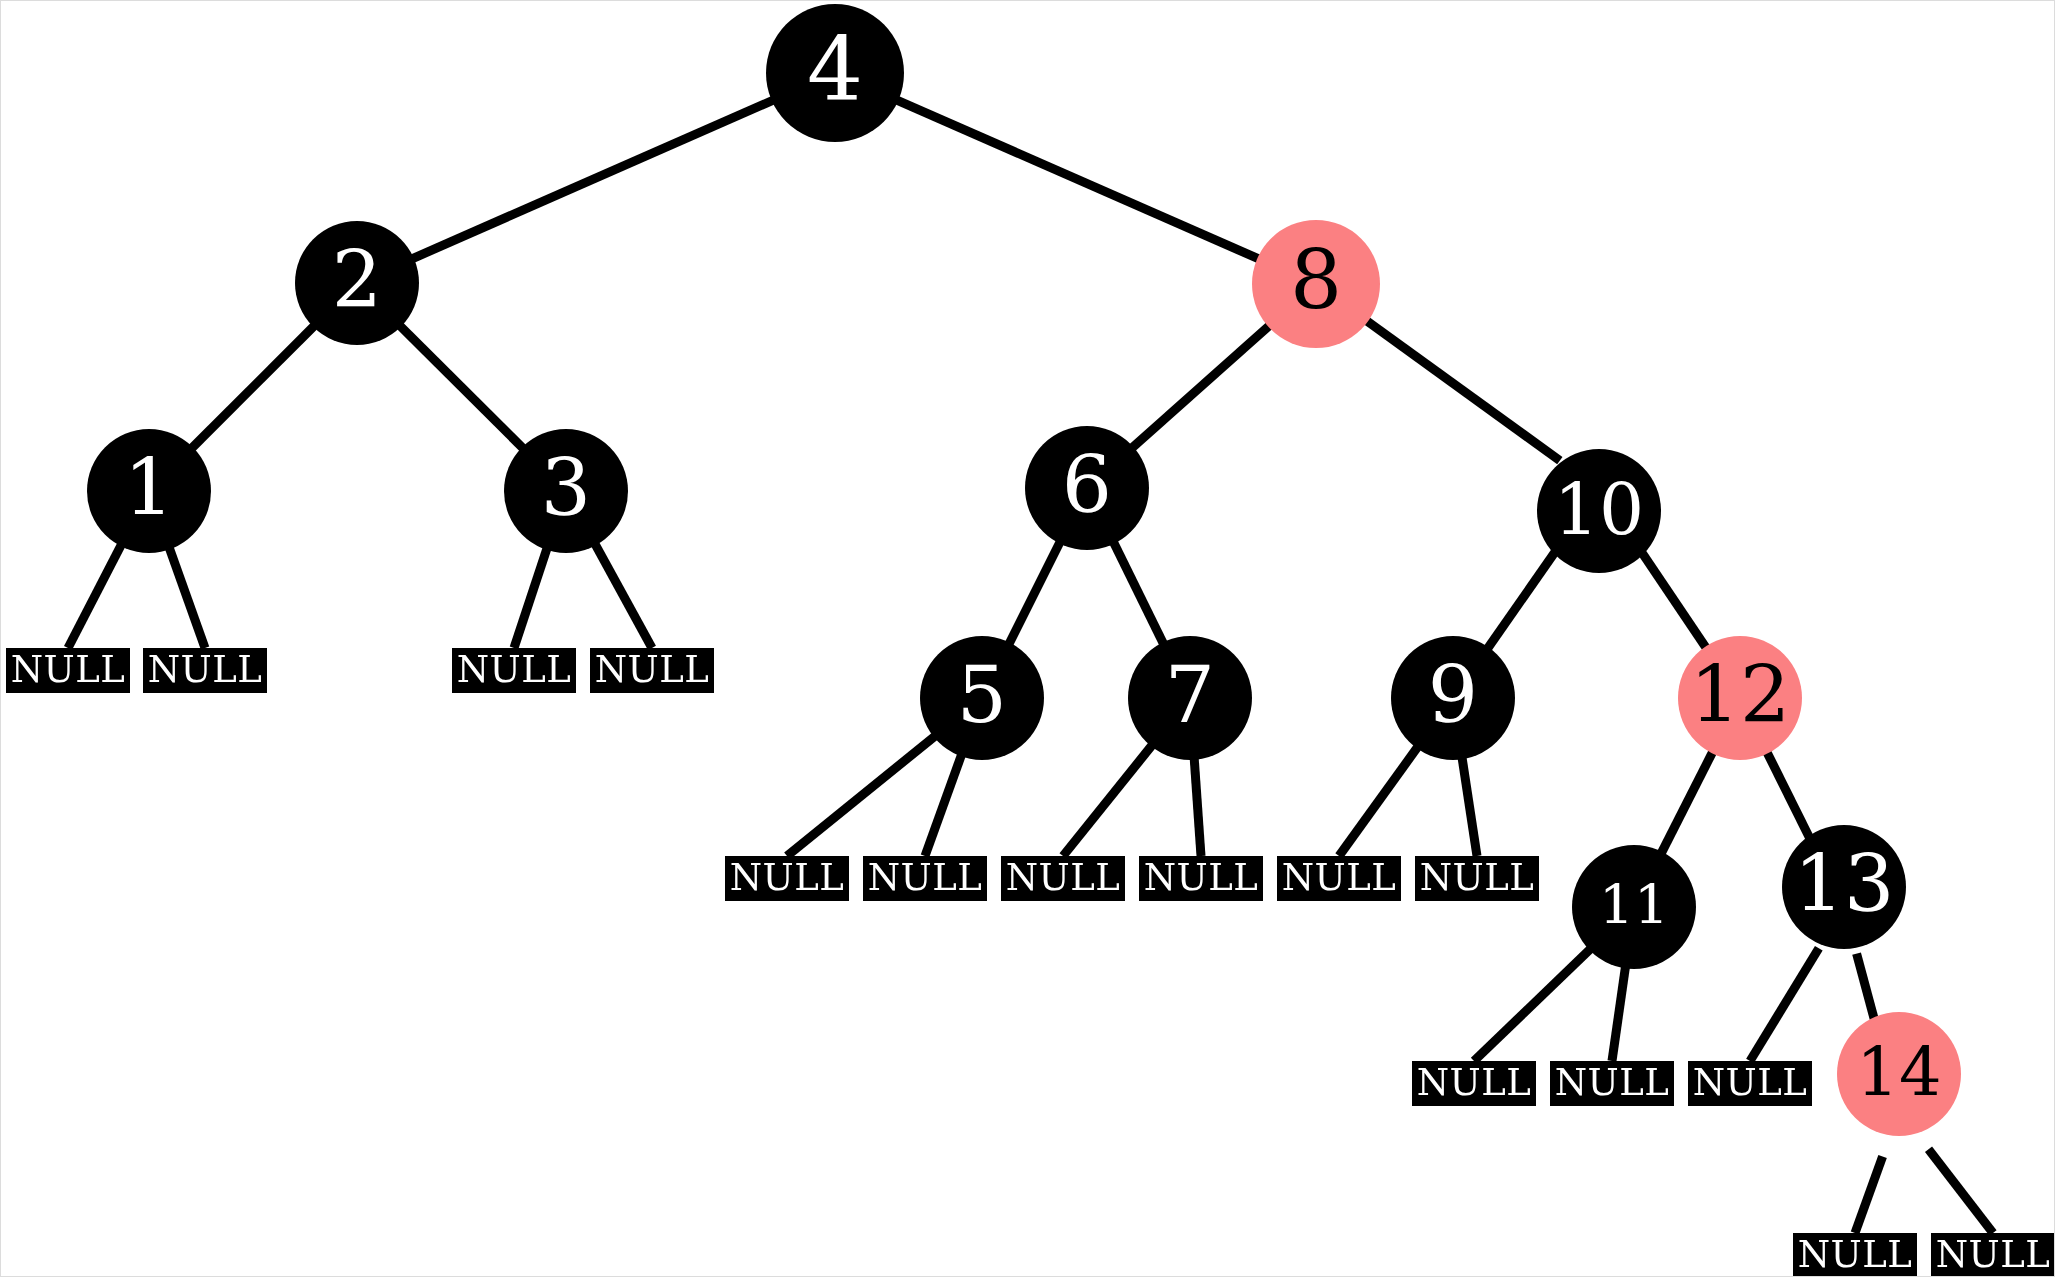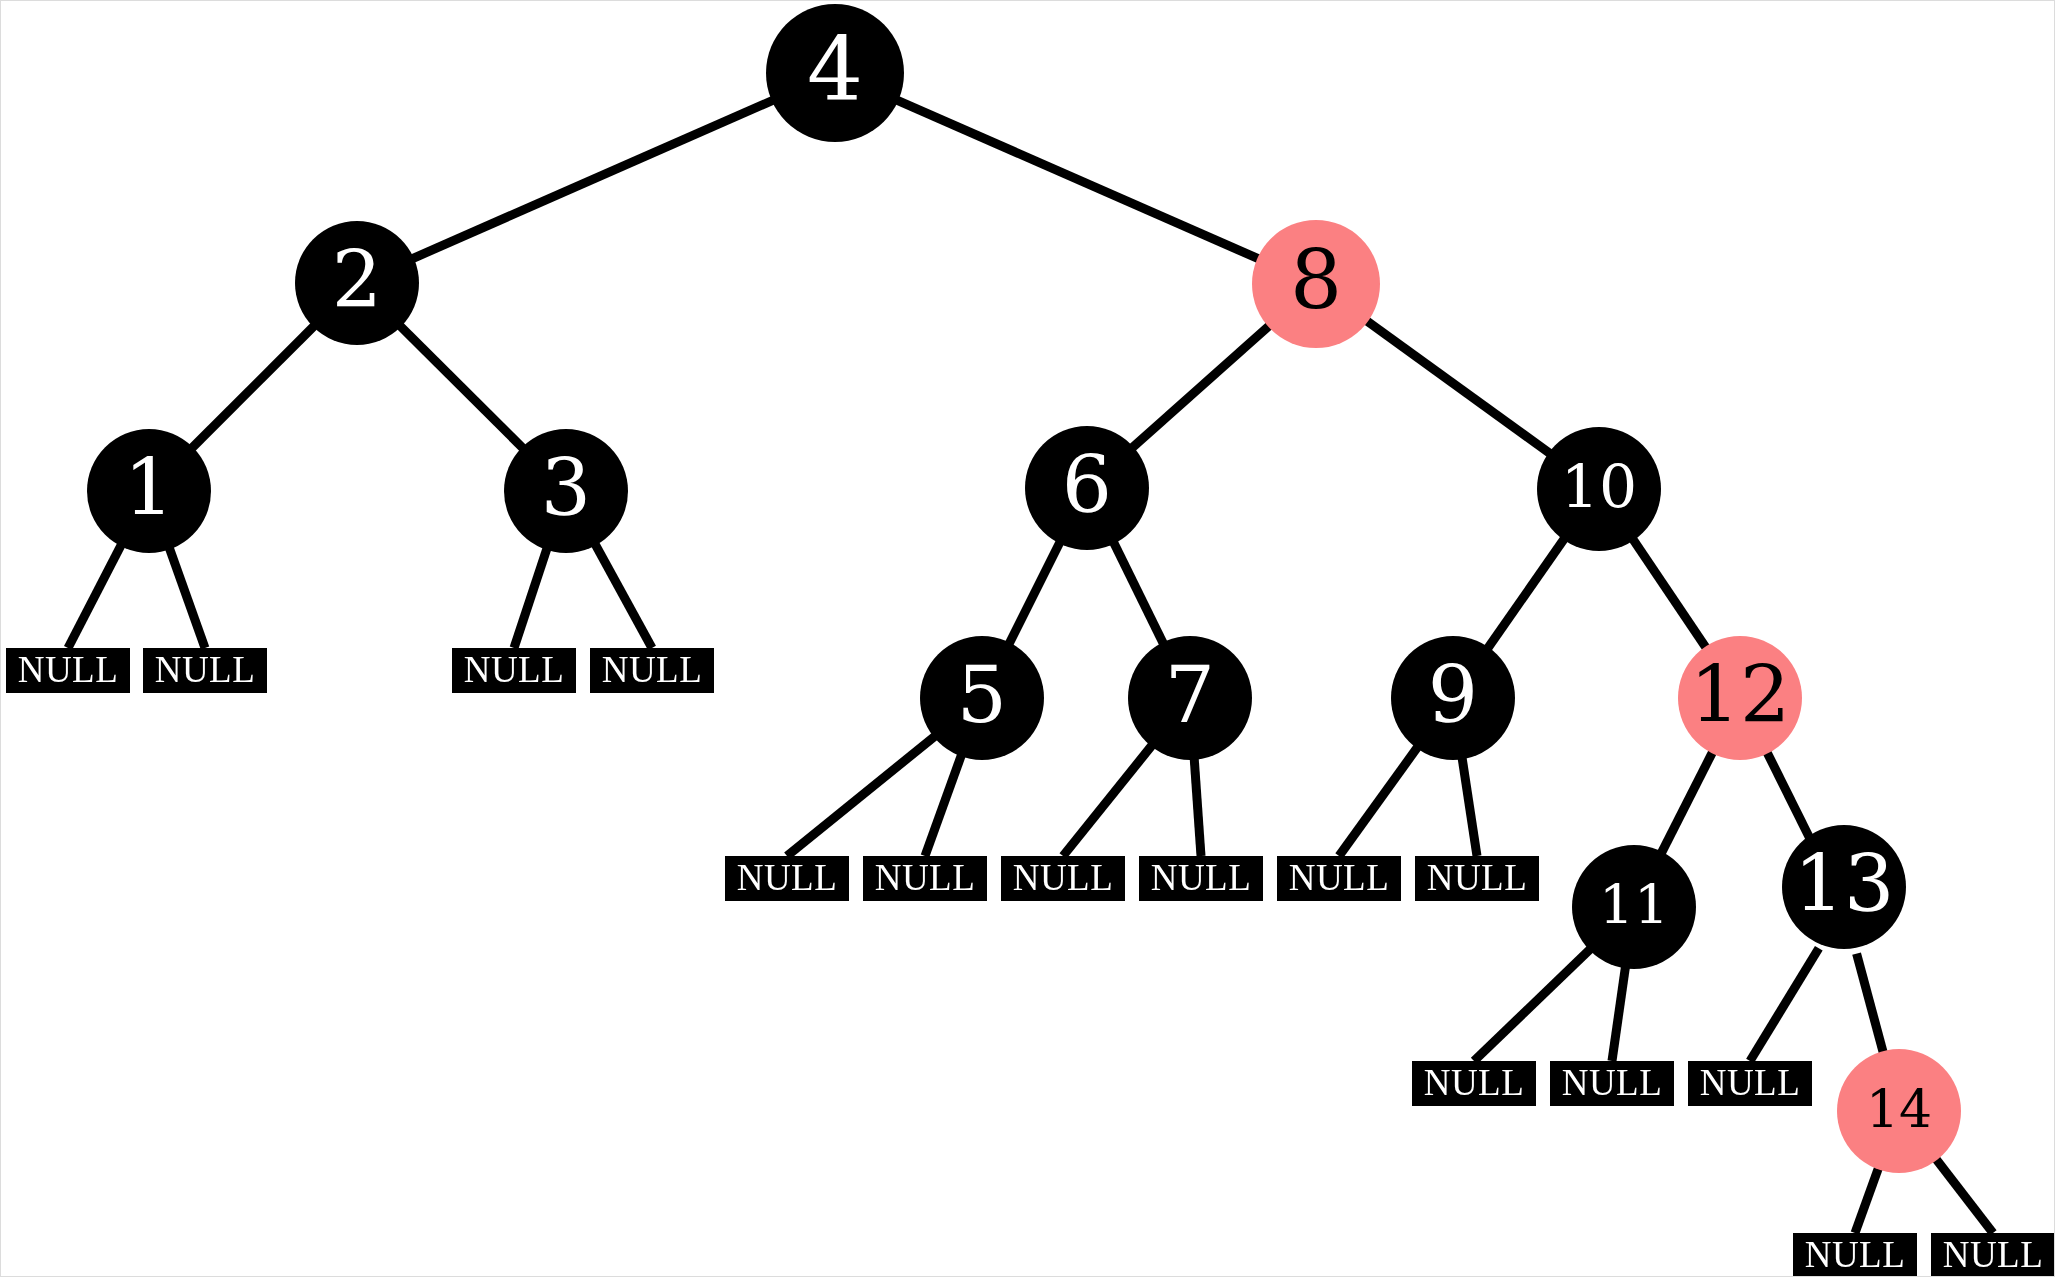--- a/index.html
+++ b/index.html
@@ -60,21 +60,20 @@
     justify-content: center;
     box-sizing: border-box;
     line-height: 1;
     letter-spacing: 0.5px;
     user-select: none;
   }
   .nullbox-label {
     display: block;
     line-height: 1;
     transform: translateY(-0.02em);
-    font-family: Liberation Serif, serif;
   }
 </style>
 </head>
 <body>
 
 <div id="canvas" style="width: 2055px; height: 1277px; background: rgb(255, 255, 255); border-color: rgb(220, 220, 220);">
   <svg id="edges" viewBox="0 0 2055 1277" xmlns="http://www.w3.org/2000/svg" style="width: 2055px; height: 1277px;">
       <line x1="784.7255926012857" y1="93.64775220445605" x2="400.275554474207" y2="262.5483965699091" stroke="#000000" stroke-width="9" stroke-linecap="butt"></line>
       <line x1="883.2863988150523" y1="93.62043690223706" x2="1269.2850793599516" y2="262.946261424012" stroke="#000000" stroke-width="9" stroke-linecap="butt"></line>
       <line x1="321.80431606181855" y1="316.19568393818145" x2="182.19568393818145" y2="455.80431606181855" stroke="#000000" stroke-width="9" stroke-linecap="butt"></line>
@@ -116,42 +115,42 @@
       </div>
       <div class="node node-black" style="left: 86px; top: 428px; width: 124px; height: 124px; font-size: 79px;">
         <span class="node-label">1</span>
       </div>
       <div class="node node-black" style="left: 503px; top: 428px; width: 124px; height: 124px; font-size: 79px;">
         <span class="node-label">3</span>
       </div>
       <div class="node node-black" style="left: 1024px; top: 425px; width: 124px; height: 124px; font-size: 79px;">
         <span class="node-label">6</span>
       </div>
-      <div class="node node-black" style="left: 1536px; top: 426px; width: 124px; height: 124px; font-size: 60px;">
+      <div class="node node-black" style="left: 1536px; top: 448px; width: 124px; height: 124px; font-size: 71px;">
         <span class="node-label">10</span>
       </div>
       <div class="node node-black" style="left: 919px; top: 635px; width: 124px; height: 124px; font-size: 79px;">
         <span class="node-label">5</span>
       </div>
       <div class="node node-black" style="left: 1127px; top: 635px; width: 124px; height: 124px; font-size: 79px;">
         <span class="node-label">7</span>
       </div>
       <div class="node node-black" style="left: 1390px; top: 635px; width: 124px; height: 124px; font-size: 79px;">
         <span class="node-label">9</span>
       </div>
       <div class="node node-red" style="left: 1677px; top: 635px; width: 124px; height: 124px; font-size: 79px;">
         <span class="node-label">12</span>
       </div>
       <div class="node node-black" style="left: 1571px; top: 844px; width: 124px; height: 124px; font-size: 55px;">
         <span class="node-label">11</span>
       </div>
       <div class="node node-black" style="left: 1781px; top: 824px; width: 124px; height: 124px; font-size: 79px;">
         <span class="node-label">13</span>
       </div>
-      <div class="node node-red" style="left: 1836px; top: 1048px; width: 124px; height: 124px; font-size: 52px;">
+      <div class="node node-red" style="left: 1836px; top: 1011px; width: 124px; height: 124px; font-size: 67px;">
         <span class="node-label">14</span>
       </div>
     </div>
   <div id="nulls-layer">
       <div class="nullbox" style="left: 5px; top: 647px; width: 124px; height: 45px; font-size: 37px;">
         <span class="nullbox-label">NULL</span>
       </div>
       <div class="nullbox" style="left: 142px; top: 647px; width: 124px; height: 45px; font-size: 37px;">
         <span class="nullbox-label">NULL</span>
       </div>

